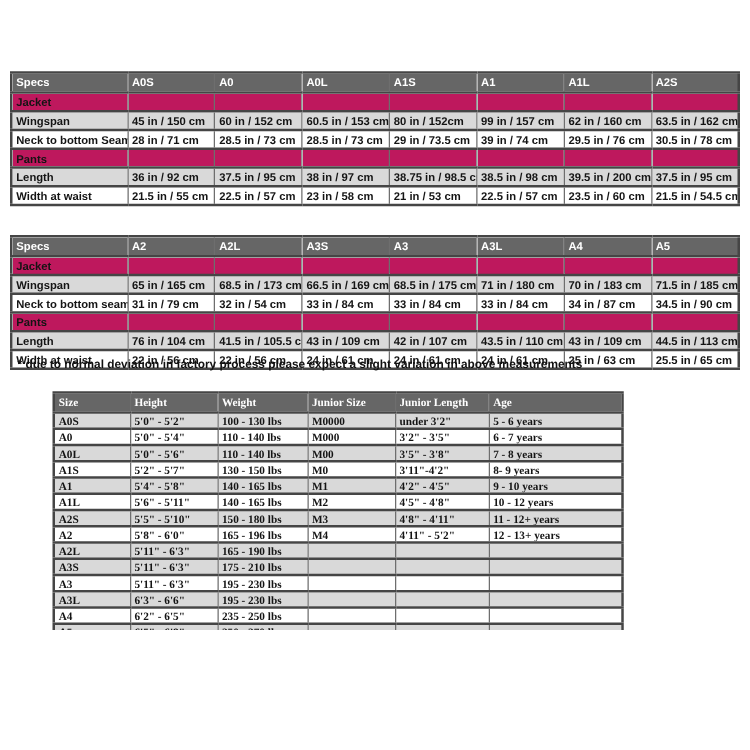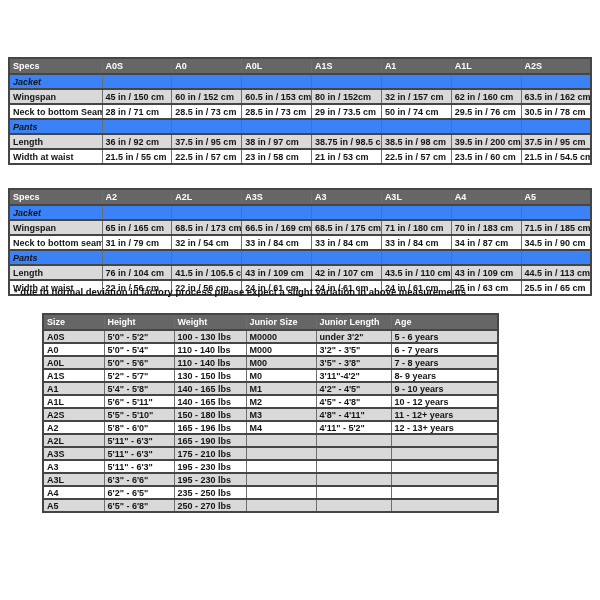--- a/index.html
+++ b/index.html
@@ -1,45 +1,45 @@
 <!DOCTYPE html>
 <html style="--header-bg: #666666; --header-text: #ffffff; --band: #d9d9d9; --border-dark: #454545;"><head>
 <meta charset="utf-8">
 <style>
   :root{
     --header-bg:#666666; --header-text:#ffffff; --band:#d9d9d9;
     --border-dark:#454545; --border-light:#6e6e6e; --text:#141414;
   }
   html,body{margin:0;padding:0;background:#ffffff;}
   body{font-family:"Liberation Sans","DejaVu Sans",sans-serif;}
-  .page{position:relative;width:600px;height:600px;background:#ffffff;overflow:hidden;}
+  .page{position:relative;width:600px;height:504px;background:#ffffff;overflow:hidden;}
 
   table{border-collapse:collapse;table-layout:fixed;border:2px solid var(--border-dark);}
   th,td{
     border-left:1px solid var(--border-light);
     border-right:1px solid var(--border-light);
     border-top:2px solid var(--border-dark);
     border-bottom:2px solid var(--border-dark);
     font-size:9px;font-weight:bold;color:var(--text);
     padding:0 1px 0 3px;white-space:nowrap;overflow:hidden;
     text-align:left;vertical-align:middle;
   }
   thead th{background:var(--header-bg);color:var(--header-text);height:14px;font-size:9px;}
 
   .spec-table{position:absolute;left:8px;width:584px;}
   #spec1{top:57px;}
   #spec2{top:188px;}
   .spec-table td{height:13px;}
   .spec-table col.c-label{width:93px;}
 
-  .size-table{position:absolute;left:42px;top:313px;width:455px;}
+  .size-table{position:absolute;left:42px;top:313px;width:455px;font-family:Liberation Serif, serif;}
   .size-table td{height:11px;}
 
   tr.shaded td{background:var(--band);}
-  tr.section td{background:#3b82f6;font-style:italic;}
+  tr.section td{background:#be185d;}
 
   .note{
     position:absolute;left:14px;top:286px;margin:0;
     font-size:9.5px;font-weight:bold;color:#111111;white-space:nowrap;
   }
 </style>
 </head>
 <body>
 
 <div class="page">
@@ -77,31 +77,31 @@
           <td></td>
           <td></td>
           <td></td>
         </tr>
         <tr class="shaded">
           <td>Wingspan</td>
           <td>45 in / 150 cm</td>
           <td>60 in / 152 cm</td>
           <td>60.5 in / 153 cm</td>
           <td>80 in / 152cm</td>
-          <td>32 in / 157 cm</td>
+          <td>99 in / 157 cm</td>
           <td>62 in / 160 cm</td>
           <td>63.5 in / 162 cm</td>
         </tr>
         <tr class="">
           <td>Neck to bottom Seam</td>
           <td>28 in / 71 cm</td>
           <td>28.5 in / 73 cm</td>
           <td>28.5 in / 73 cm</td>
           <td>29 in / 73.5 cm</td>
-          <td>50 in / 74 cm</td>
+          <td>39 in / 74 cm</td>
           <td>29.5 in / 76 cm</td>
           <td>30.5 in / 78 cm</td>
         </tr>
         <tr class="section">
           <td>Pants</td>
           <td></td>
           <td></td>
           <td></td>
           <td></td>
           <td></td>

